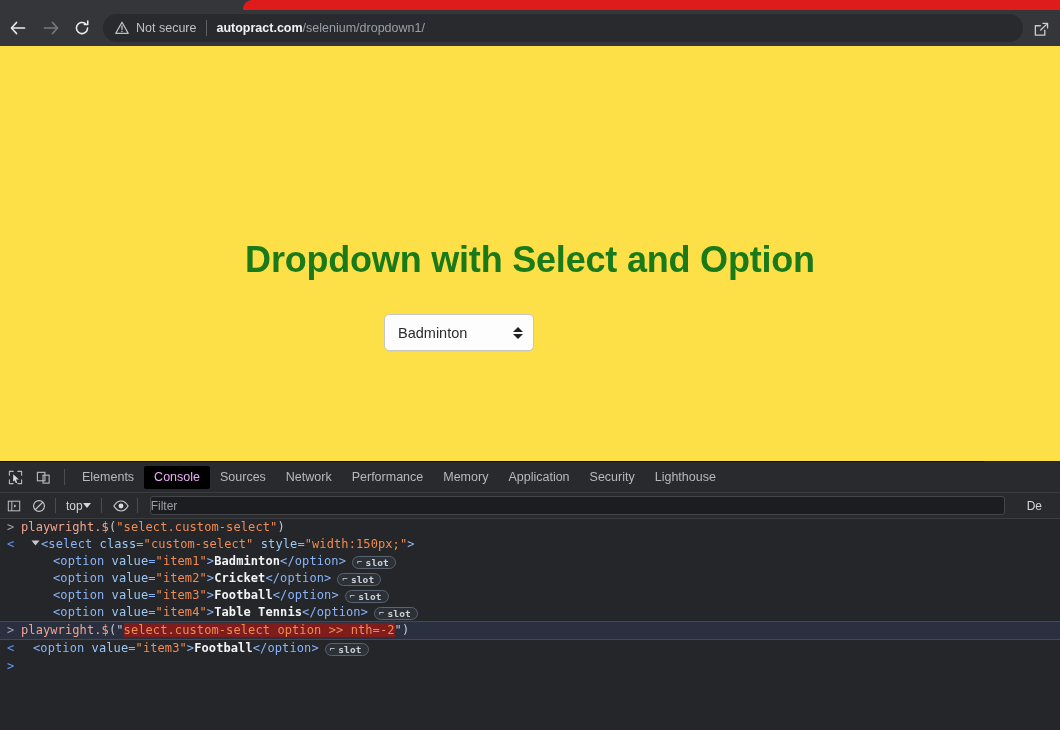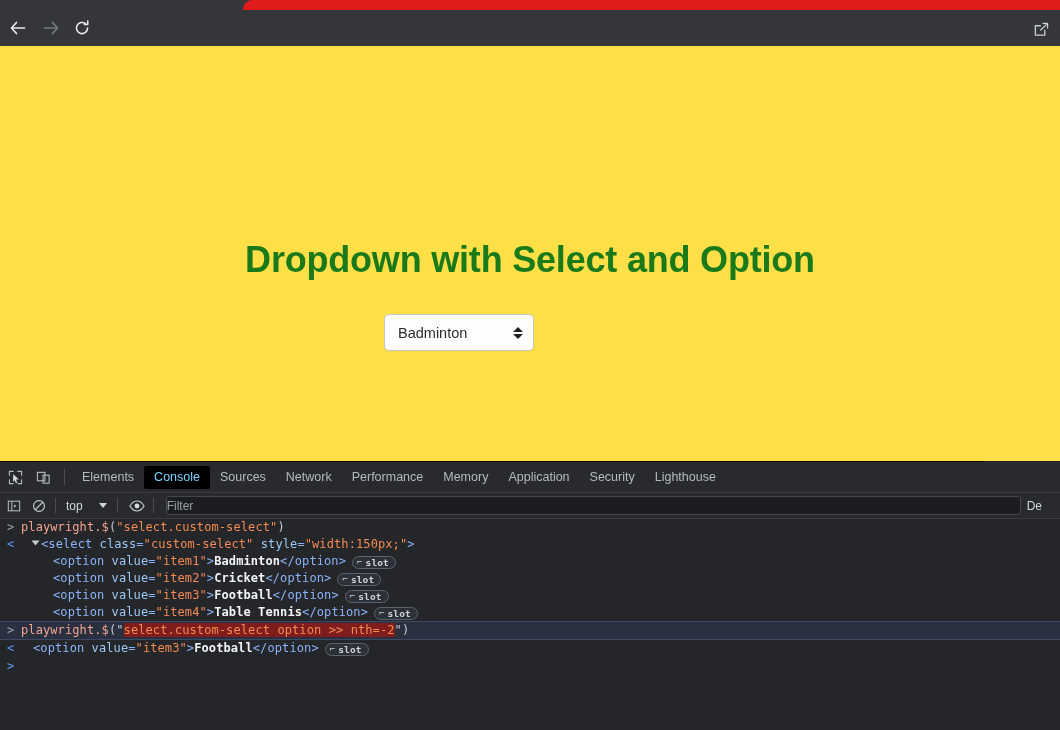--- a/index.html
+++ b/index.html
@@ -145,40 +145,40 @@
   }
   .dt-tab {
     font-size: 12.5px;
     color: #b6b9bd;
     padding: 4px 10px 5px;
     white-space: nowrap;
     border-radius: 2px;
   }
   .dt-tab.active {
     background: #000000;
-    color: #7dd3fc;
+    color: #f0abfc;
   }
 
   #dt-subbar {
     position: absolute; left: 0; top: 31px;
     width: 1060px; height: 26px;
     background: #292a2d;
     display: flex; align-items: center;
     border-bottom: 1px solid #3a3c40;
     overflow: hidden;
   }
   .sub-icon {
     width: 22px; height: 22px; flex: 0 0 auto;
     display: flex; align-items: center; justify-content: center;
     margin-left: 3px;
   }
   .sub-sep { width: 1px; height: 15px; background: #4b4d51; margin: 0 5px; flex: 0 0 auto; }
   #context-sel {
     flex: 0 0 auto;
-    display: flex; align-items: center; gap: 16px;
+    display: flex; align-items: center; gap: 0;
     font-size: 12px; color: #d3d6d9;
     padding: 2px 5px;
     white-space: nowrap;
   }
   #ctx-caret {
     width: 0; height: 0;
     border-left: 4px solid transparent; border-right: 4px solid transparent;
     border-top: 5px solid #d3d6d9;
   }
   #filter-input {
@@ -186,21 +186,21 @@
     width: 855px; height: 19px;
     margin-left: 7px;
     background: #1c1d20;
     border: 1px solid #44464a;
     border-radius: 3px;
     font-size: 12px; color: #9aa0a6;
     display: flex; align-items: center;
   }
   #levels-label {
     flex: 0 0 auto;
-    margin-left: 6px;
+    margin-left: 22px;
     font-size: 12px; color: #d3d6d9;
     white-space: nowrap;
   }
 
   
   #console-log {
     position: absolute; left: 0; top: 57px;
     width: 1060px; height: 212px;
     background: #242629;
     overflow: hidden;
@@ -302,20 +302,32 @@
       </svg>
     </div>
 
     <div class="nav-btn" id="btn-reload">
       <svg width="18" height="18" viewBox="0 0 20 20">
         <path d="M16.2 10 A6.2 6.2 0 1 1 13.9 5.2" fill="none" stroke="#e8eaed" stroke-width="1.7" stroke-linecap="round"></path>
         <path d="M16.4 2.2 L16.4 6.0 L12.6 6.0" fill="none" stroke="#e8eaed" stroke-width="1.7" stroke-linecap="round" stroke-linejoin="round"></path>
       </svg>
     </div>
 
+    <div id="omnibox">
+      <span id="warn-icon">
+        <svg width="14" height="14" viewBox="0 0 14 14">
+          <path d="M7 1.2 L13.2 12.3 H0.8 Z" fill="none" stroke="#bdc1c6" stroke-width="1.3" stroke-linejoin="round"></path>
+          <path d="M7 4.8 V8.6" stroke="#bdc1c6" stroke-width="1.3" stroke-linecap="round"></path>
+          <circle cx="7" cy="10.4" r="0.75" fill="#bdc1c6"></circle>
+        </svg>
+      </span>
+      <span id="not-secure-text">Not secure</span>
+      <span id="omnibox-divider"></span>
+      <span id="url-text"><span id="url-host">autopract.com</span><span id="url-path">/selenium/dropdown1/</span></span>
+    </div>
 
     <div id="share-btn">
       <svg width="17" height="17" viewBox="0 0 18 18">
         <path d="M12.5 9.6 V15 H2.5 V5 H7.8" fill="none" stroke="#c9ccd0" stroke-width="1.4" stroke-linecap="round" stroke-linejoin="round"></path>
         <path d="M8.2 9.6 L15.2 2.8" fill="none" stroke="#c9ccd0" stroke-width="1.4" stroke-linecap="round"></path>
         <path d="M10.6 2.6 H15.4 V7.3" fill="none" stroke="#c9ccd0" stroke-width="1.4" stroke-linecap="round" stroke-linejoin="round"></path>
       </svg>
     </div>
 
   </div>

